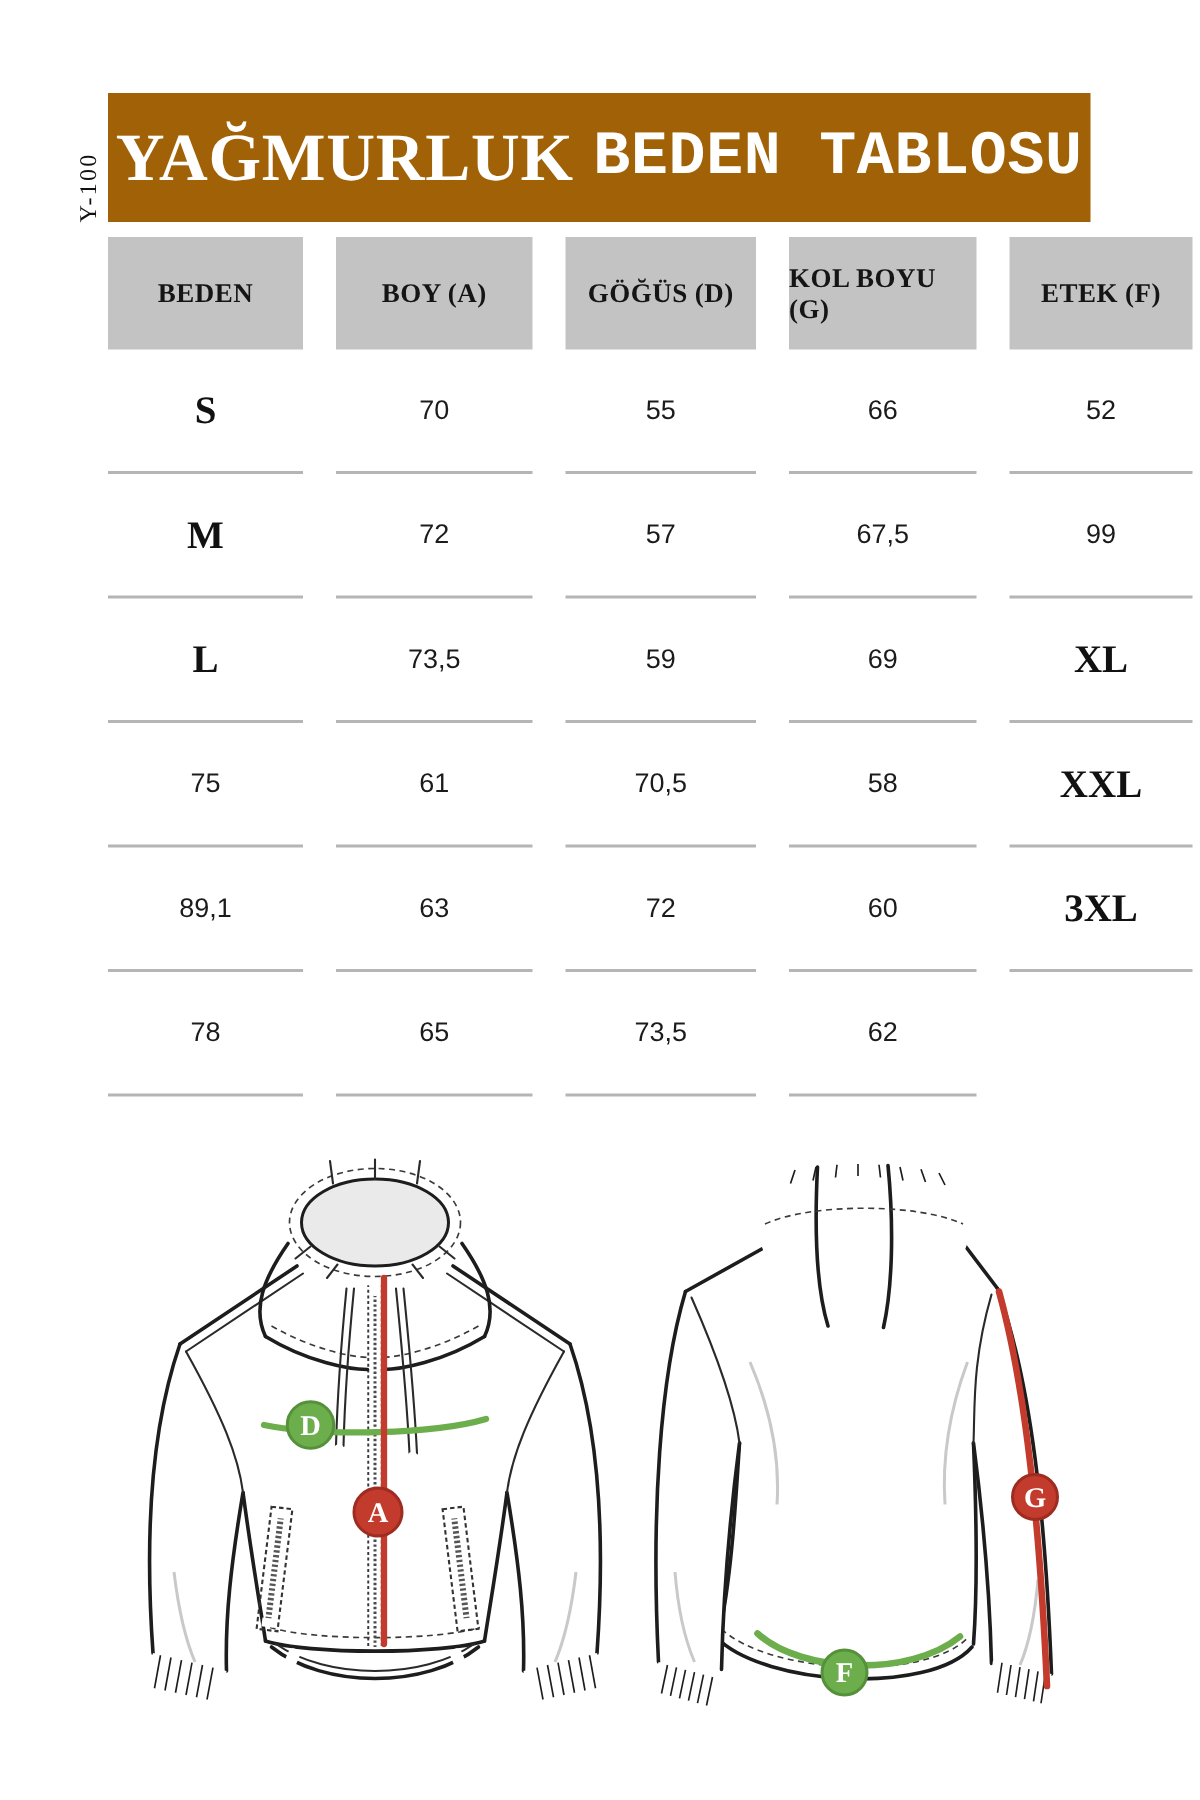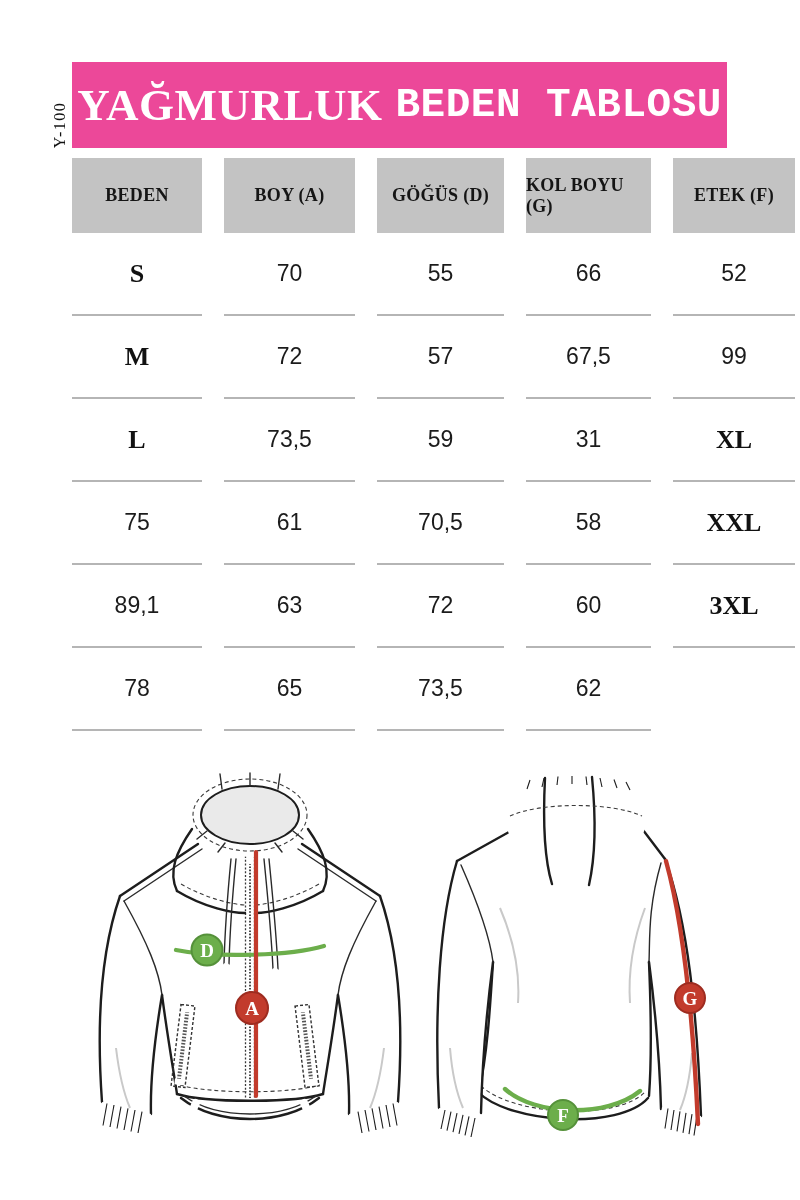--- a/index.html
+++ b/index.html
@@ -6,36 +6,36 @@
   .canvas{position:relative;width:800px;height:1200px;background:#ffffff;overflow:hidden;
           font-family:"Liberation Sans",sans-serif;}
   
   .product-code{position:absolute;left:36px;top:100px;width:48px;height:50px;
                 display:flex;align-items:center;justify-content:center;}
   .product-code span{transform:rotate(-90deg);white-space:nowrap;
                      font-family:"Liberation Serif",serif;font-size:16px;
                      letter-spacing:1.5px;color:#111;}
   
   .header-bar{position:absolute;left:72px;top:62px;width:655px;height:86px;
-              background:#ec4899;display:flex;align-items:center;justify-content:center;
+              background:#a16207;display:flex;align-items:center;justify-content:center;
               gap:13px;white-space:nowrap;}
   .title-serif{font-family:"Liberation Serif",serif;font-weight:bold;font-size:45px;
                color:#fff;letter-spacing:0.5px;}
   .title-sans{font-family:Liberation Mono, monospace;font-weight:bold;font-size:41px;
               color:#fff;letter-spacing:0.5px;}
   
   .size-table{position:absolute;left:72px;top:158px;width:655px;
               display:grid;grid-template-columns:130px 131px 127px 125px 122px;
               column-gap:22px;}
   .th{height:75px;background:#c3c3c3;display:flex;align-items:center;justify-content:center;
       font-family:"Liberation Serif",serif;font-weight:bold;font-size:18px;color:#151515;
       letter-spacing:0.3px;}
   .td{height:83px;box-sizing:border-box;border-bottom:2px solid #b5b5b5;
       display:flex;align-items:center;justify-content:center;
-      font-size:23px;color:#1b1b1b;}
+      font-size:18px;color:#1b1b1b;}
   .td.size{font-family:"Liberation Serif",serif;font-weight:bold;font-size:26px;color:#111;}
   
   .jacket-svg{position:absolute;left:0;top:758px;width:800px;height:442px;}
   .ln{fill:none;stroke:#1d1d1d;stroke-width:2.4;stroke-linecap:round;}
   .ln-thin{fill:none;stroke:#2a2a2a;stroke-width:1.4;stroke-linecap:round;}
   .stitch{fill:none;stroke:#3a3a3a;stroke-width:1.1;stroke-dasharray:4 3;}
   .zip{fill:none;stroke:#3a3a3a;stroke-width:1.3;stroke-dasharray:2 1.8;}
   .shade{fill:none;stroke:#c9c9c9;stroke-width:2;}
   .whitefill{fill:#ffffff;stroke:none;}
   .badge-letter{font-family:"Liberation Serif",serif;font-weight:bold;font-size:19px;
@@ -70,21 +70,21 @@
 
     <div class="td size">M</div>
     <div class="td">72</div>
     <div class="td">57</div>
     <div class="td">67,5</div>
     <div class="td">99</div>
 
     <div class="td size">L</div>
     <div class="td">73,5</div>
     <div class="td">59</div>
-    <div class="td">31</div>
+    <div class="td">69</div>
 
     <div class="td size">XL</div>
     <div class="td">75</div>
     <div class="td">61</div>
     <div class="td">70,5</div>
     <div class="td">58</div>
 
     <div class="td size">XXL</div>
     <div class="td">89,1</div>
     <div class="td">63</div>

